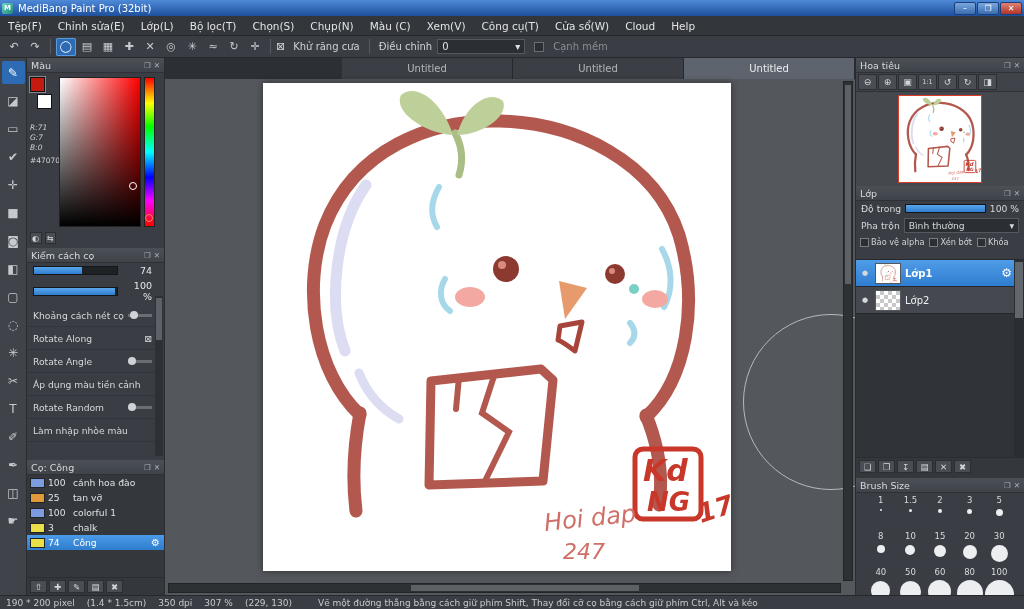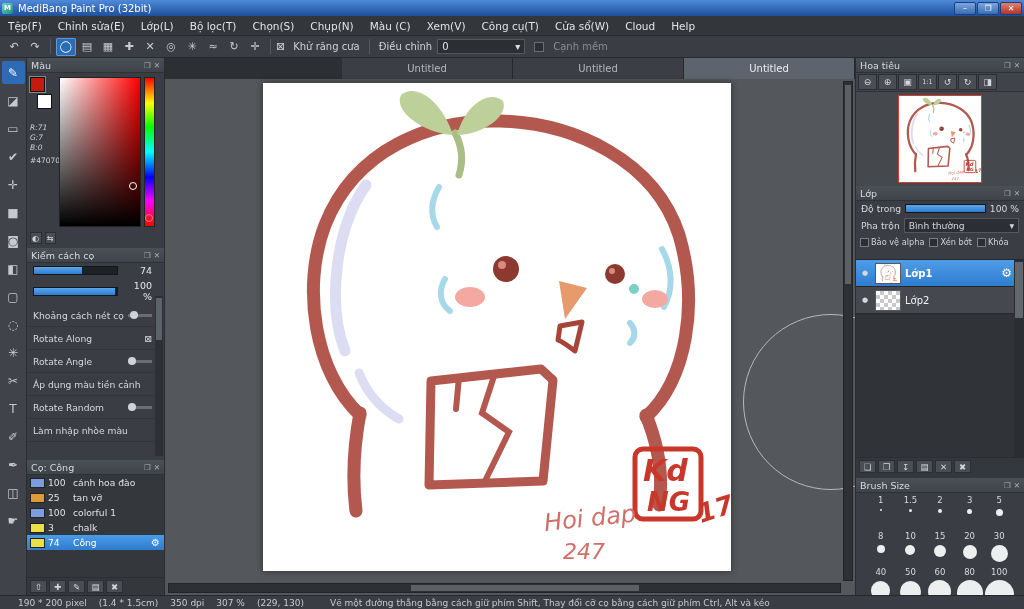--- a/index.html
+++ b/index.html
@@ -132,21 +132,21 @@
   .layer-scroll .thumb { position:absolute; top:2px; left:1px; width:8px; height:56px; background:#62676d; }
   .layer-btns { height:21px; background:#34373c; border-top:1px solid #2a2d31; display:flex; gap:2px; padding:2px 3px; }
 
   .bs-panel { flex:1; display:flex; flex-direction:column; overflow:hidden; }
   .bs-grid { flex:1; display:grid; grid-template-columns:repeat(5,1fr); padding:2px 10px; overflow:hidden; align-content:start; }
   .bs-cell { height:36px; display:flex; flex-direction:column; align-items:center; }
   .bs-num { font-size:8.5px; color:#d8dadd; height:11px; }
   .bs-dot { background:#eceef0; border-radius:50%; margin-top:3px; flex:none; }
 
   
-  .statusbar { height:14px; background:#3a3e44; border-top:1px solid #26282b; display:flex; align-items:center; padding:0 18px; font-size:9px; color:#c6c9cc; white-space:nowrap; overflow:hidden; }
+  .statusbar { height:14px; background:#3a3e44; border-top:1px solid #26282b; display:flex; align-items:center; padding:0 6px; font-size:9px; color:#c6c9cc; white-space:nowrap; overflow:hidden; }
   .statusbar span { margin-right:12px; }
   .statusbar .hint { margin-left:14px; }
 </style>
 </head>
 <body>
 
 <svg width="0" height="0" style="position:absolute" aria-hidden="true">
   <symbol id="artwork" viewBox="0 0 468 488">
     <g>
       <path fill="#ffffff" d="M97,332 C52,290 38,205 62,142 C92,66 168,36 237,38 C312,40 392,78 416,152 C436,220 424,296 383,334 C340,372 150,374 97,332 Z"></path>

